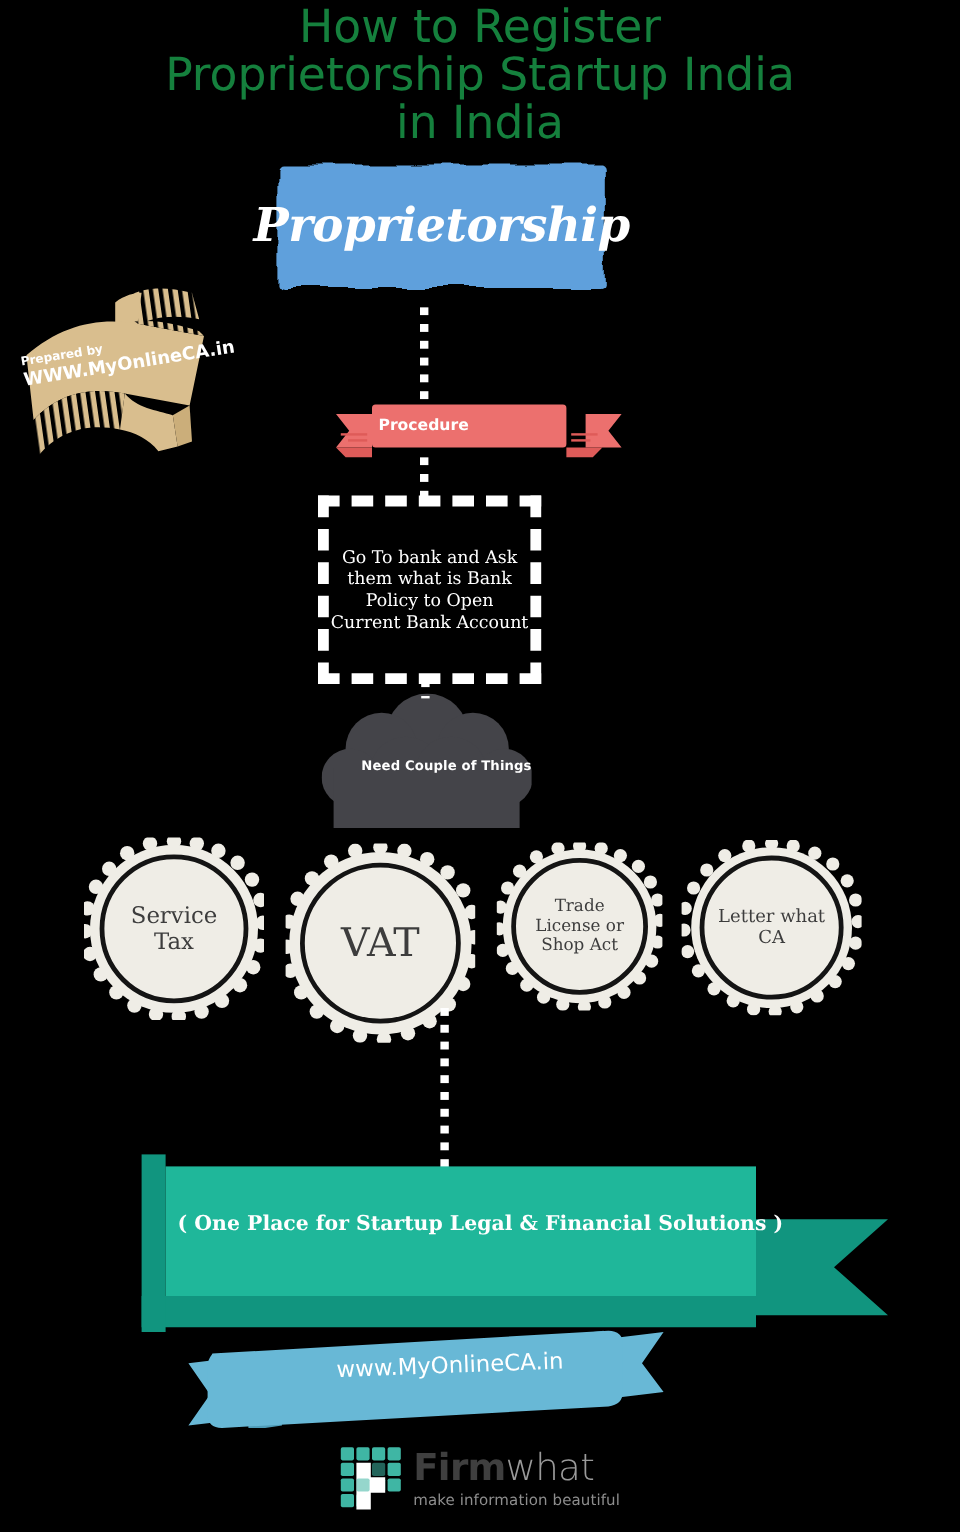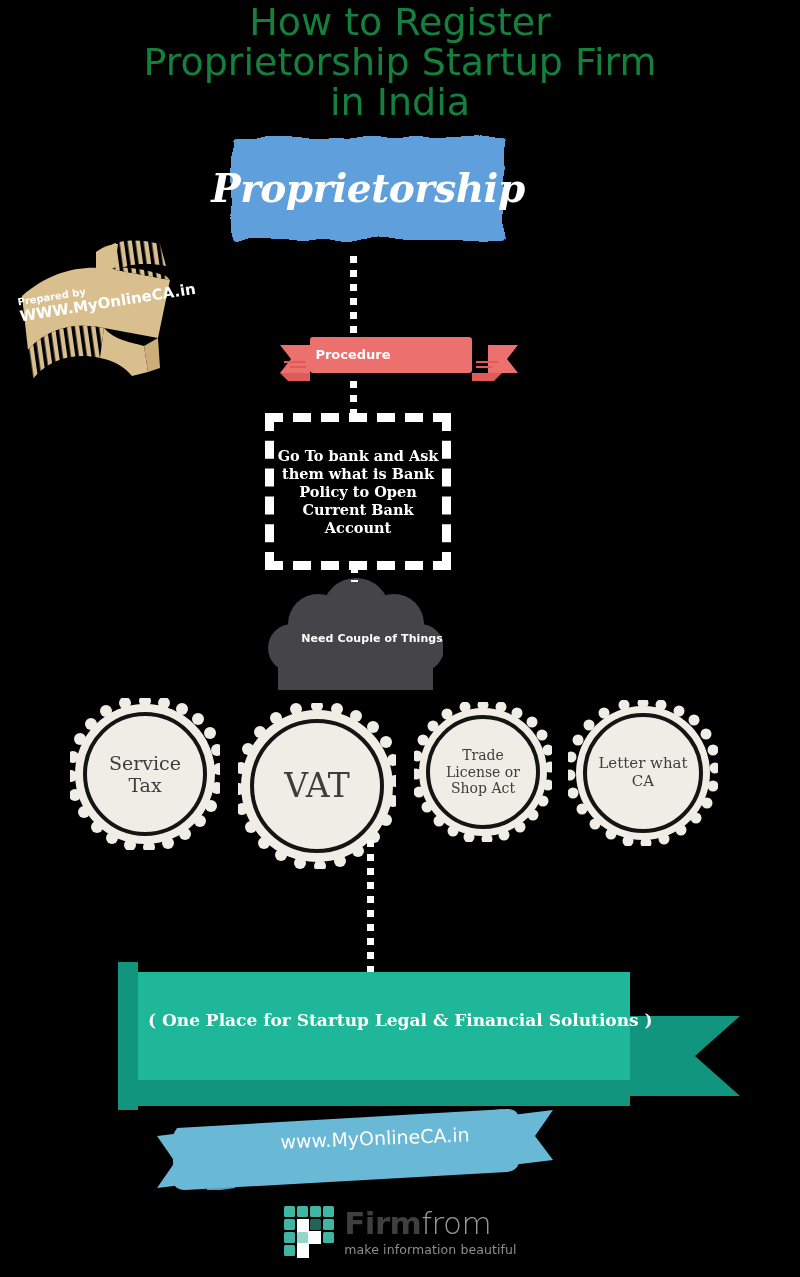--- a/index.html
+++ b/index.html
@@ -123,21 +123,21 @@
     height: 157px;
     border: 9px dashed #ffffff;
     box-sizing: border-box;
     display: flex;
     align-items: center;
     justify-content: center;
   }
   .bankbox-text {
     color: #ffffff;
     font-family: "DejaVu Serif", serif;
-    font-weight: bold;
+    font-weight: normal;
     font-size: 14.5px;
     line-height: 18px;
     text-align: center;
     padding: 0 0;
   }
 
   
   .cloud-wrap {
     position: absolute;
     left: 268px;
@@ -244,21 +244,21 @@
     letter-spacing: 0.1px;
   }
 </style>
 </head>
 <body>
 
 <div id="page">
 
   <div class="title">
     <div>How to Register</div>
-    <div>Proprietorship Startup Firm</div>
+    <div>Proprietorship Startup India</div>
     <div>in India</div>
   </div>
 
   <div class="prop-wrap">
     <svg class="prop-scallop" viewBox="0 0 292 122" preserveAspectRatio="none">
       <defs>
         <filter id="scallopFilter" x="-20%" y="-20%" width="140%" height="140%">
           <feTurbulence type="fractalNoise" baseFrequency="0.035 0.05" numOctaves="1" seed="7" result="turb"></feTurbulence>
           <feDisplacementMap in="SourceGraphic" in2="turb" scale="11" xChannelSelector="R" yChannelSelector="G"></feDisplacementMap>
         </filter>
@@ -533,19 +533,19 @@
         <rect x="14" y="40" width="11" height="11" rx="1.5"></rect>
       </g>
       <path d="M14,14 L26,14 L26,26 L38,26 L38,39 L26,39 L26,53 L14,53 Z" fill="#ffffff"></path>
       <g fill="#3FB6A4" opacity="0.55">
         <rect x="27" y="14" width="11" height="11" rx="1.5"></rect>
         <rect x="14" y="27" width="11" height="11" rx="1.5"></rect>
       </g>
     </svg>
     <div class="pikto-words">
       <div class="pikto-name">
-        <span class="b">Firm</span><span class="l">from</span>
+        <span class="b">Firm</span><span class="l">what</span>
       </div>
       <div class="pikto-tag">make information beautiful</div>
     </div>
   </div>
 
 </div>
 
 </body></html>

